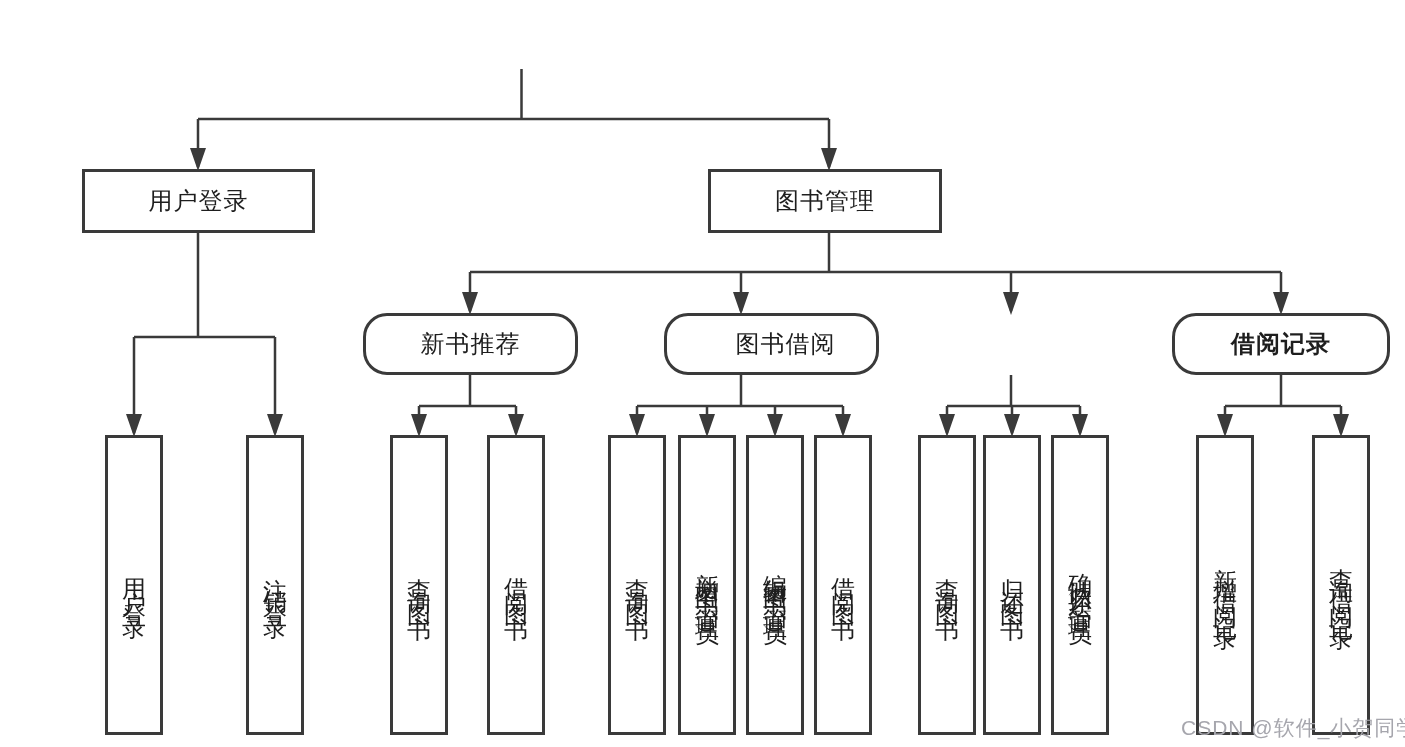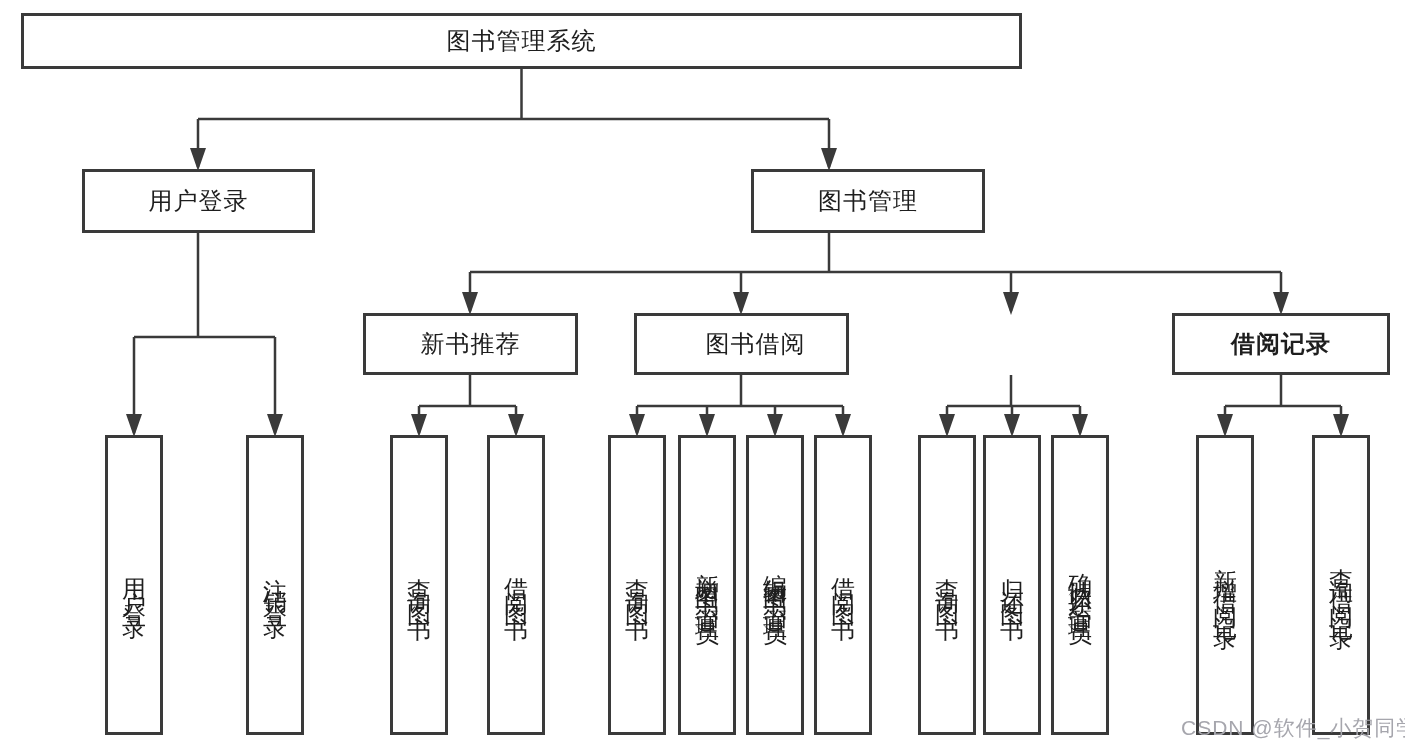--- a/index.html
+++ b/index.html
@@ -8,21 +8,21 @@
     font-family:"Liberation Sans","DejaVu Sans",sans-serif;color:#1e1e1e;
   }
   #connectors{position:absolute;left:0;top:0;width:1405px;height:747px;}
   .box{
     position:absolute;box-sizing:border-box;border:3px solid #3a3a3a;background:#ffffff;
     display:flex;align-items:center;justify-content:center;
     font-size:24px;color:#1e1e1e;letter-spacing:1px;white-space:nowrap;
   }
   .root{left:21px;top:13px;width:1001px;height:56px;}
   .lvl2{top:169px;width:233px;height:64px;}
-  .lvl3{top:313px;width:215px;height:62px;}
+  .lvl3{top:313px;width:215px;height:62px;border-radius:24px;}
   .leaf{top:435px;width:58px;height:300px;}
   .leaf .vtext{
     writing-mode:vertical-rl;text-orientation:mixed;
     font-size:24px;letter-spacing:13px;line-height:1;color:#1e1e1e;
   }
   .leaf .vtext.med{letter-spacing:12px;}
   .leaf .vtext.dense{letter-spacing:7px;}
   #watermark{
     position:absolute;left:1181px;top:714px;z-index:5;
     font-size:21px;letter-spacing:1px;color:#a6a6ad;white-space:nowrap;
@@ -59,35 +59,32 @@
       <path d="M767 414 h16 l-8 23 z"></path>
       <path d="M835 414 h16 l-8 23 z"></path>
       <path d="M939 414 h16 l-8 23 z"></path>
       <path d="M1004 414 h16 l-8 23 z"></path>
       <path d="M1072 414 h16 l-8 23 z"></path>
       <path d="M1217 414 h16 l-8 23 z"></path>
       <path d="M1333 414 h16 l-8 23 z"></path>
     </g>
   </svg>
 
-  <div class="box root">
-    <span>图书管理系统</span>
-  </div>
 
   <div class="box lvl2" style="left:82px;">
     <span>用户登录</span>
   </div>
-  <div class="box lvl2" style="left:751px;width:234px;">
+  <div class="box lvl2" style="left:708px;width:234px;">
     <span>图书管理</span>
   </div>
 
   <div class="box lvl3" style="left:363px;">
     <span>新书推荐</span>
   </div>
-  <div class="box lvl3" style="left:634px;padding-left:28px;">
+  <div class="box lvl3" style="left:664px;padding-left:28px;">
     <span>图书借阅</span>
   </div>
   <div class="box lvl3" style="left:1172px;width:218px;font-weight:bold;">
     <span>借阅记录</span>
   </div>
 
   <div class="box leaf" style="left:105px;">
     <span class="vtext">用户登录</span>
   </div>
   <div class="box leaf" style="left:246px;">

